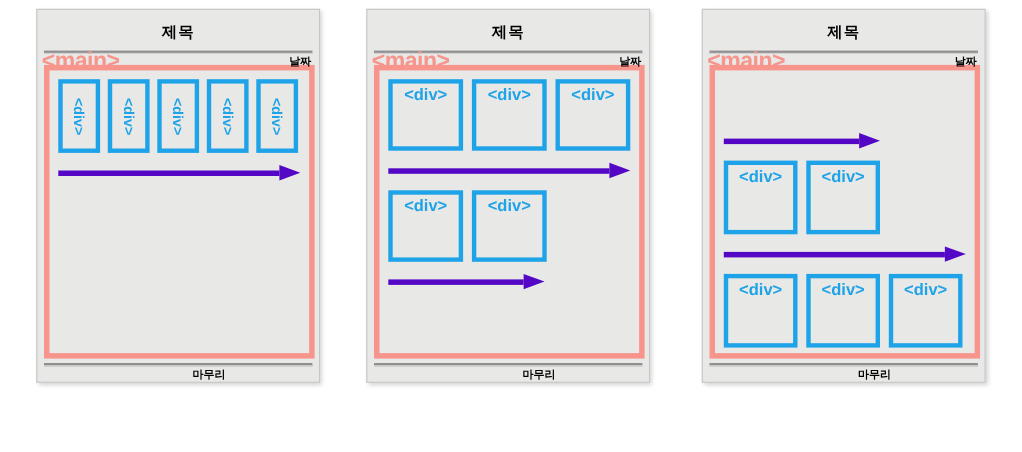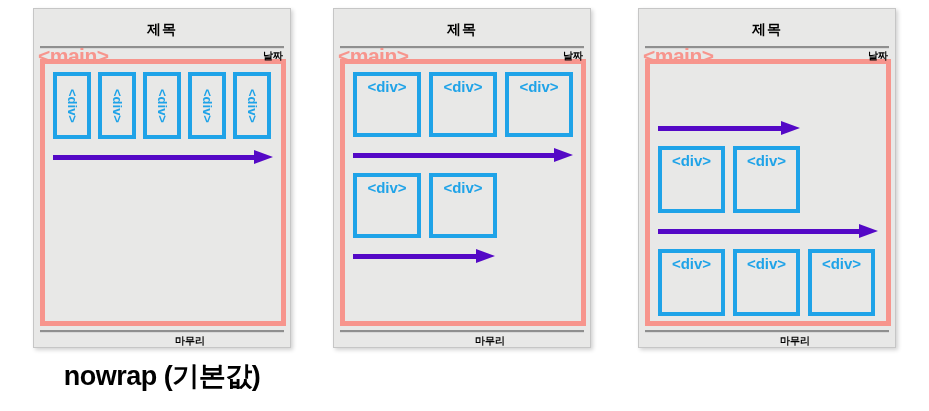--- a/index.html
+++ b/index.html
@@ -105,21 +105,20 @@
             </div>
           </div>
           <div class="arrow full" data-name="flow-direction-arrow">
             <div class="shaft" data-name="arrow-shaft"></div>
             <div class="head" data-name="arrow-head-icon"></div>
           </div>
         </div>
         <div class="rule bottom" data-name="footer-rule"></div>
         <div class="footer-label" data-name="footer-label">마무리</div>
       </div>
-      <div class="caption" data-name="caption-nowrap">nowrap (기본값)</div>
     </div>
     <div class="panel-wrap" data-name="panel-wrap" style="left: 333px;">
       <div class="panel" data-name="page-mockup-wrap">
         <div class="page-title" data-name="page-title">제목</div>
         <div class="rule top" data-name="header-rule"></div>
         <div class="main-tag" data-name="main-tag-label">&lt;main&gt;</div>
         <div class="date-label" data-name="date-label">날짜</div>
         <div class="main-box align-top" data-name="main-outline-box">
           <div class="box-row square" data-name="flex-line-row">
             <div class="box square" data-name="div-item-box">

